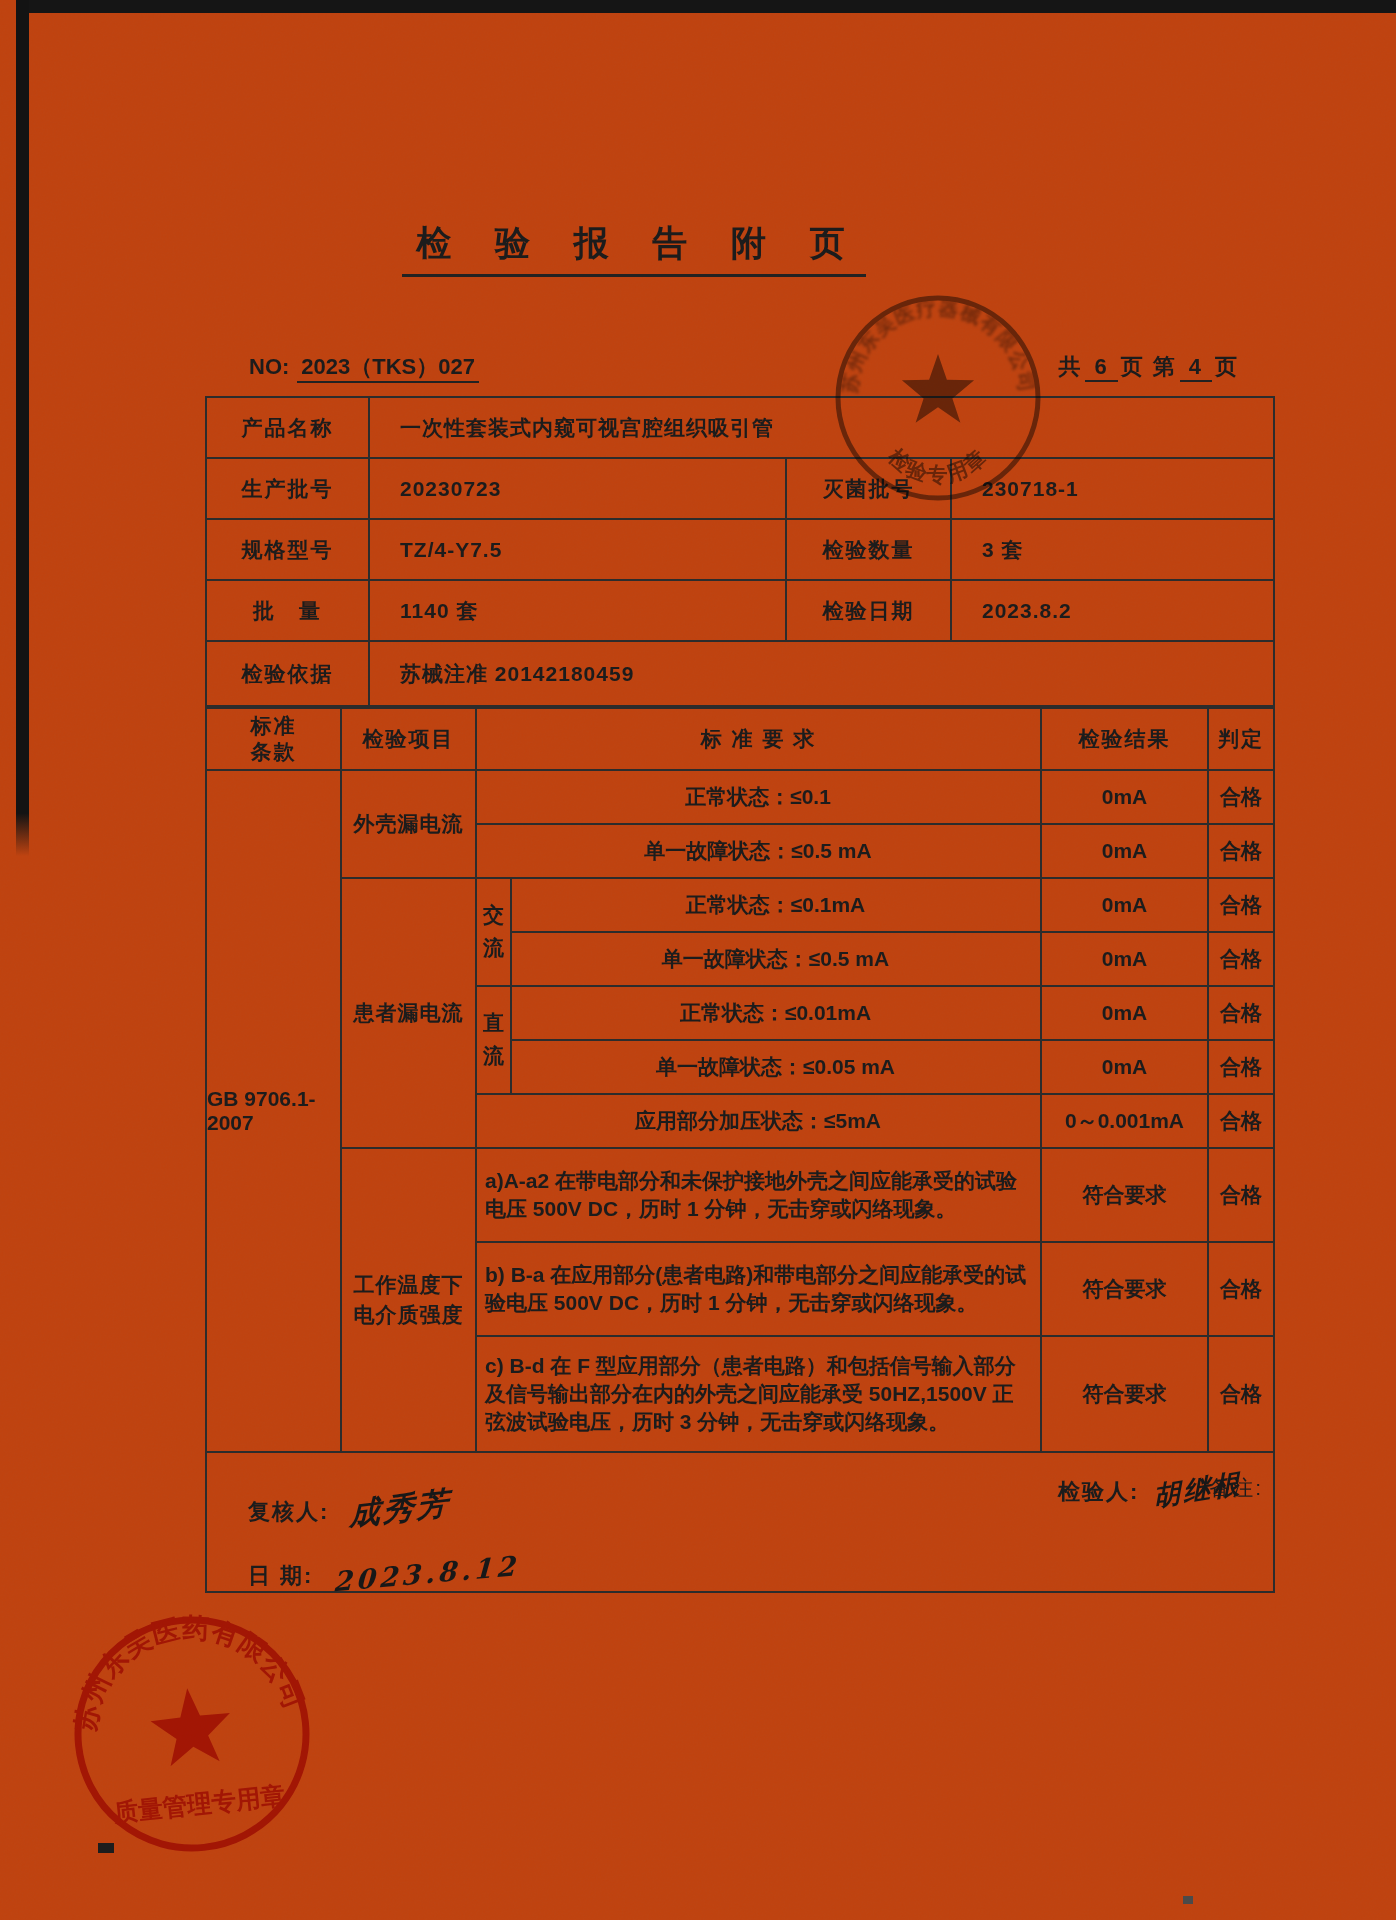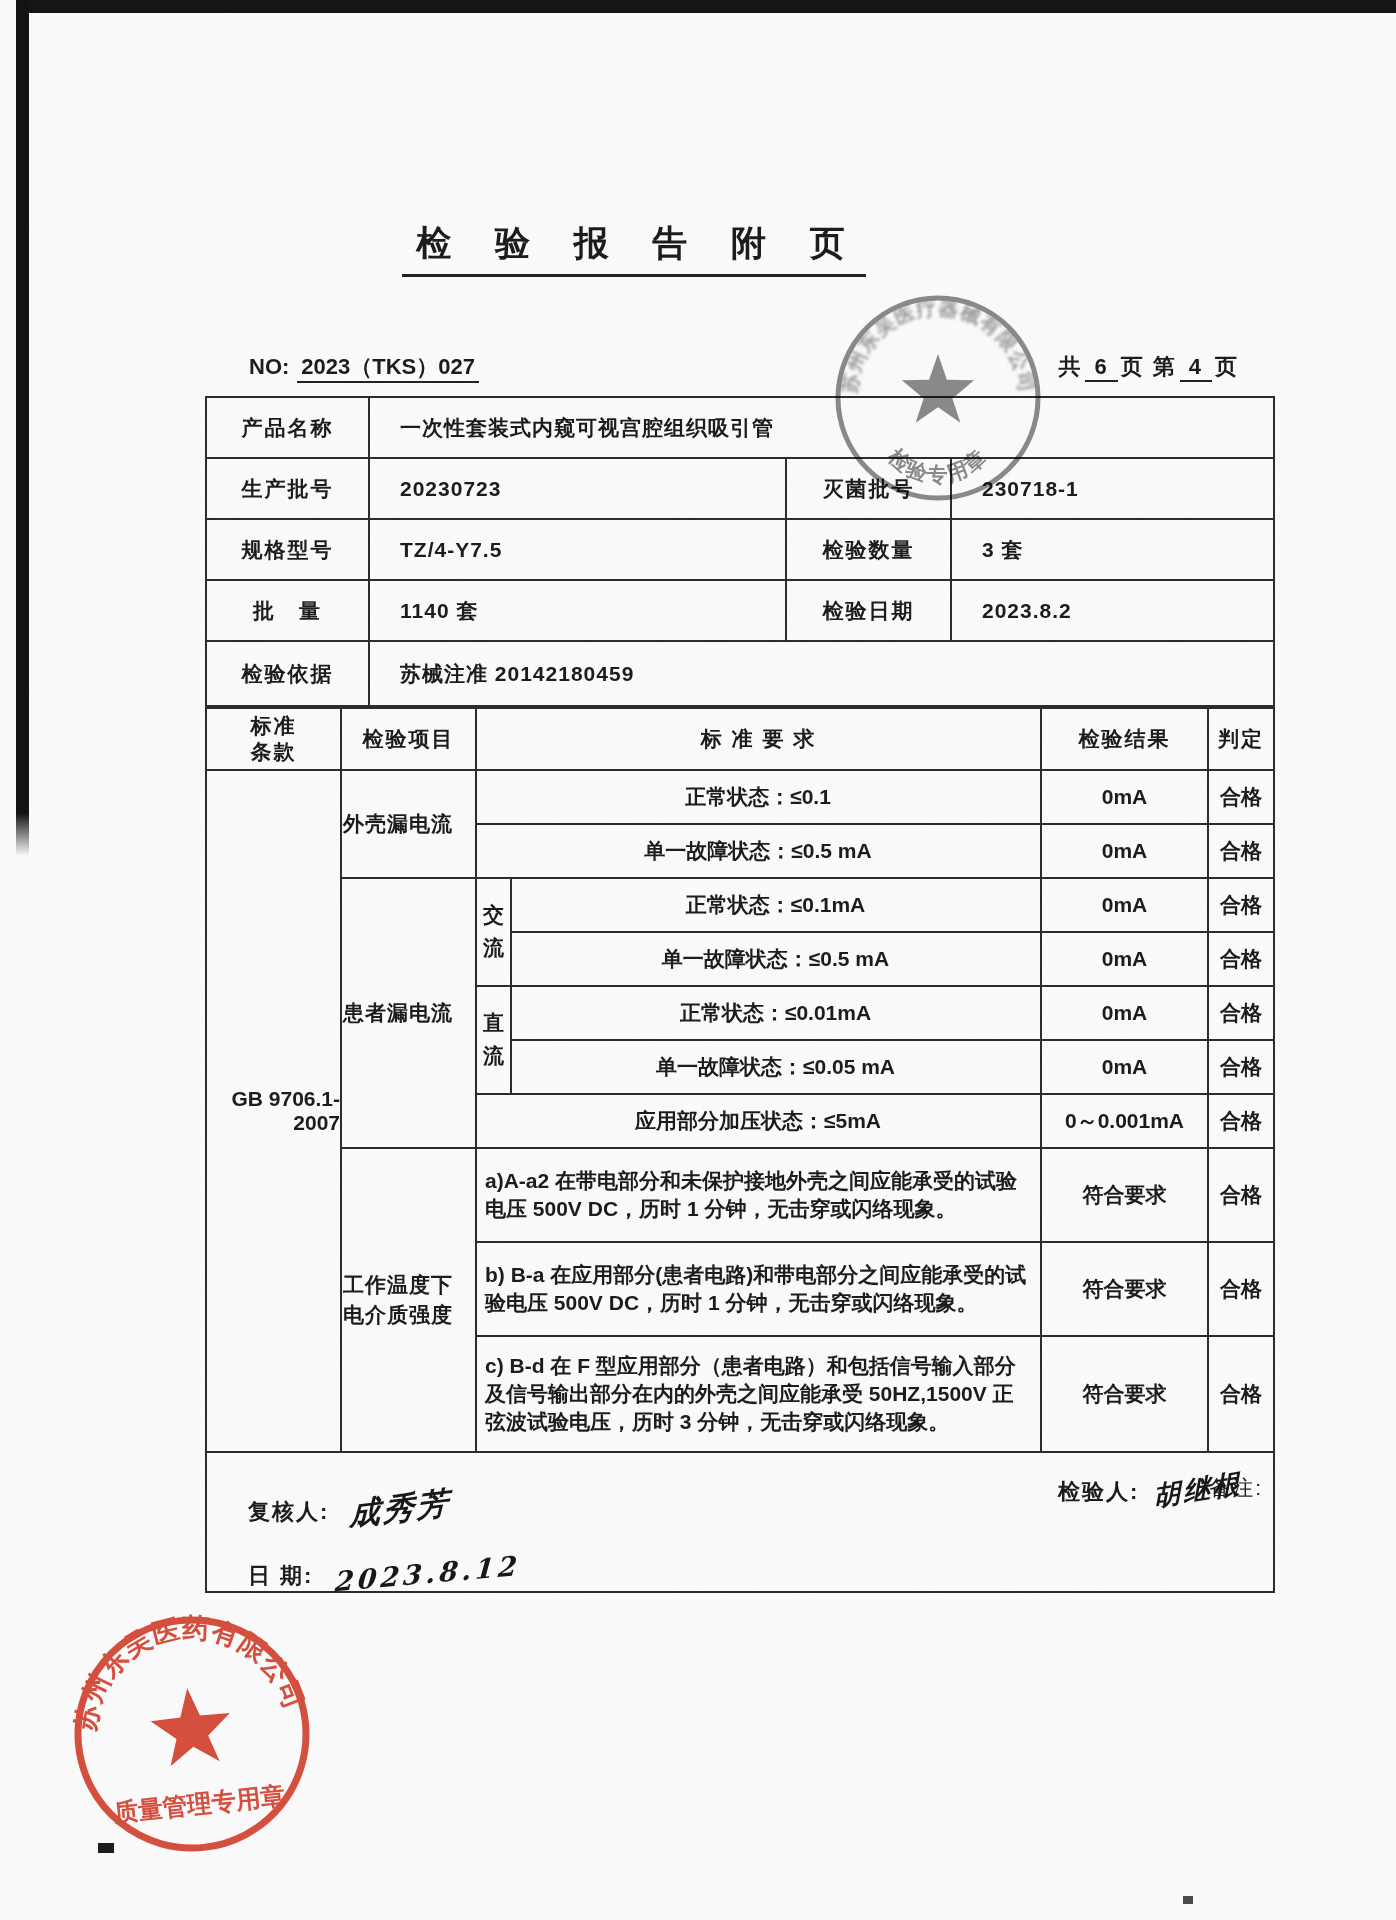--- a/index.html
+++ b/index.html
@@ -1,18 +1,18 @@
 <!DOCTYPE html>
 <html><head>
 <meta charset="utf-8">
 <style>
   html,body{margin:0;padding:0;background:#8e8e8e;}
   .page{
     position:relative;width:1396px;height:1920px;margin:0 auto;
-    background:#ffffff;overflow:hidden;
+    background:#c2410c;overflow:hidden;
     font-family:"Liberation Sans","DejaVu Sans",sans-serif;color:#1c1c1c;
   }
   .noise{position:absolute;left:0;top:0;width:100%;height:100%;pointer-events:none;}
   
   .edge-top{position:absolute;left:28px;top:0;width:1368px;height:13px;background:#151515;}
   .edge-left{position:absolute;left:16px;top:0;width:13px;height:856px;
              background:linear-gradient(#131313 95%,rgba(19,19,19,0));}
   .mark1{position:absolute;left:98px;top:1843px;width:16px;height:10px;background:#1d1d1d;}
   .mark2{position:absolute;left:1183px;top:1896px;width:10px;height:8px;background:#4a4a4a;}
   
@@ -31,22 +31,22 @@
   table.doc{border-collapse:collapse;table-layout:fixed;width:1068px;}
   table.doc td{border:2px solid #2c2c2c;font-size:21px;overflow:hidden;}
   td.lab{font-weight:bold;text-align:center;letter-spacing:2px;}
   td.val{text-align:left;padding-left:30px;font-weight:bold;letter-spacing:1px;}
   .h57 td{height:57px;} .h61 td{height:61px;} .h58 td{height:58px;}
   .h46 td{height:46px;} .h84 td{height:84px;} .h106 td{height:106px;}
   td.head{font-weight:bold;text-align:center;white-space:pre-line;line-height:1.25;letter-spacing:2px;}
   td.req{font-weight:bold;text-align:center;padding:3px 8px 3px 7px;font-size:20px;line-height:1.32;}
   td.req-long{font-weight:bold;text-align:left;padding:4px 9px 4px 8px;font-size:19.5px;line-height:1.34;margin-left:10px;}
   td.res{font-weight:bold;text-align:center;font-size:20px;}
-  td.item{font-weight:bold;white-space:pre-line;line-height:1.45;letter-spacing:1px;}
-  td.clause{font-weight:bold;text-align:right;font-size:18.5px;padding:0;letter-spacing:0;}
+  td.item{font-weight:bold;text-align:center;white-space:pre-line;line-height:1.45;letter-spacing:1px;}
+  td.clause{font-weight:bold;text-align:left;font-size:18.5px;padding:0;letter-spacing:0;}
   td.acdc{text-align:center;padding:0;}
   .vert{display:inline-block;width:1.05em;word-break:break-all;line-height:1.55;
         font-weight:bold;font-size:21px;}
   td.remarks{height:96px;vertical-align:top;text-align:right;padding:21px 10px;font-weight:normal;letter-spacing:2px;}
   
   .sig{position:absolute;font-size:22px;font-weight:bold;letter-spacing:2px;white-space:nowrap;}
   .sig-reviewer{left:248px;top:1488px;}
   .sig-date{left:248px;top:1558px;}
   .sig-inspector{left:1058px;top:1472px;}
   .hand{display:inline-block;font-family:"DejaVu Serif","Liberation Serif",serif;

